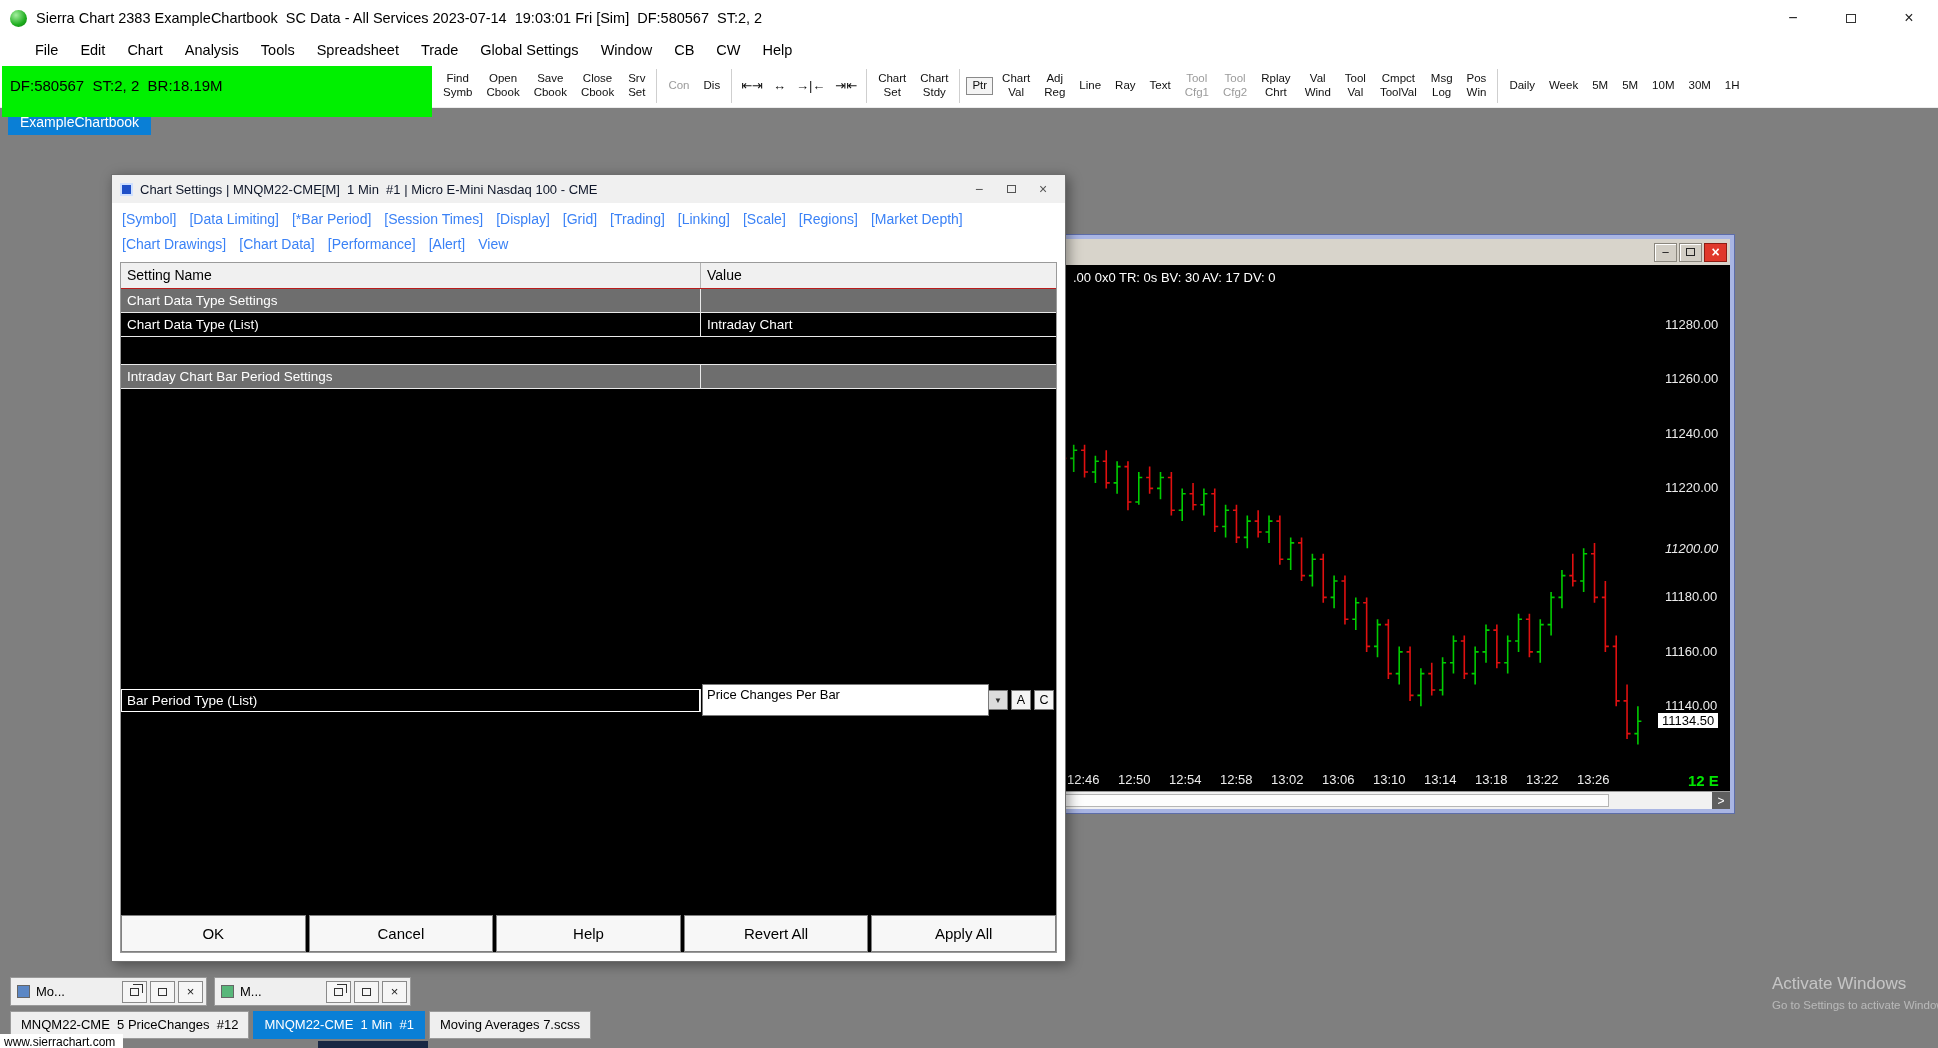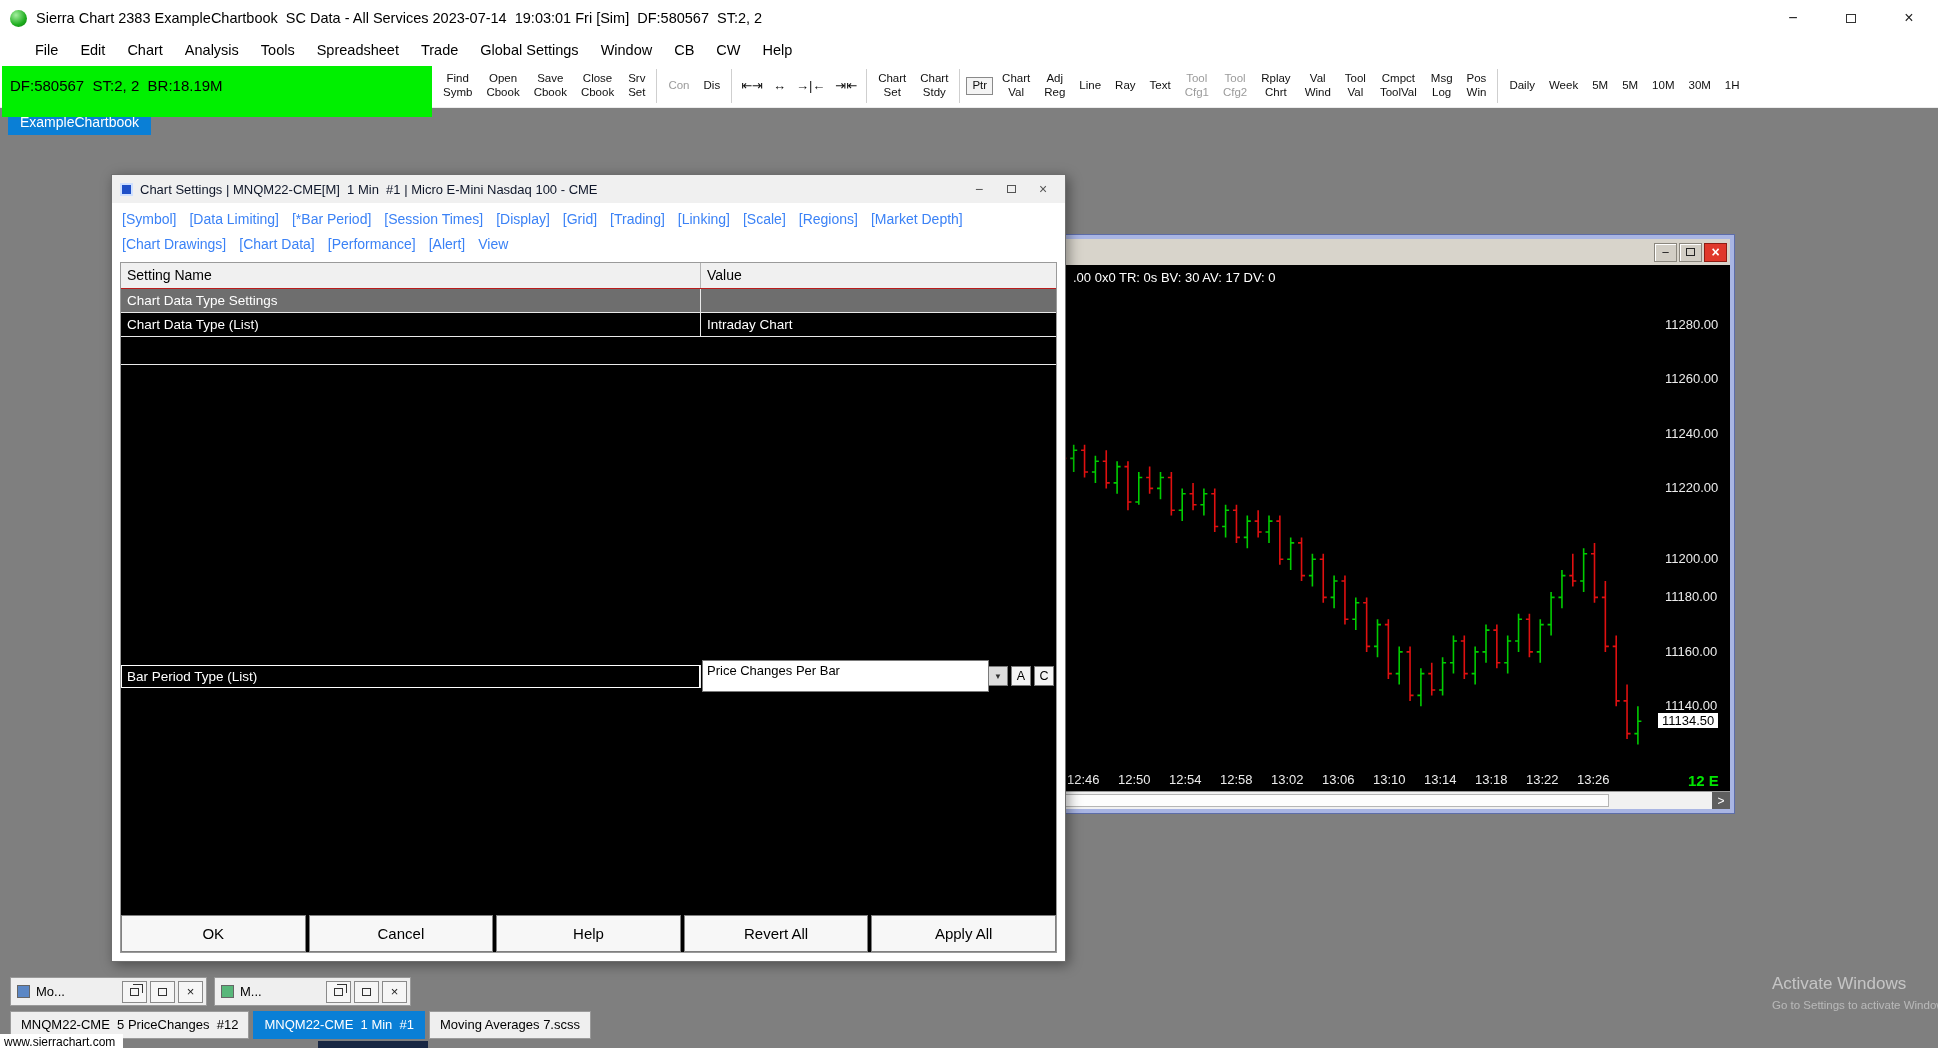--- a/index.html
+++ b/index.html
@@ -264,21 +264,21 @@
           <path d="M572.1999999999999 370.5 L572.1999999999999 441.3 M568.6999999999999 381.4 L572.1999999999999 381.4 M572.1999999999999 435.9 L575.6999999999999 435.9" stroke="#e01010" stroke-width="1.6" fill="none"></path>
           <path d="M583.05 419.5 L583.05 474.0 M579.55 435.9 L583.05 435.9 M583.05 468.6 L586.55 468.6" stroke="#e01010" stroke-width="1.6" fill="none"></path>
           <path d="M593.9 441.3 L593.9 479.5 M590.4 468.6 L593.9 468.6 M593.9 456.3 L597.4 456.3" stroke="#00cc00" stroke-width="1.6" fill="none"></path>
         </svg>
       <div id="price-scale">
         <div id="last-price" style="top: 448.3px;">11134.50</div>
       <div class="pl" style="top: 51.9px;">11280.00</div>
           <div class="pl" style="top: 106.4px;">11260.00</div>
           <div class="pl" style="top: 160.9px;">11240.00</div>
           <div class="pl" style="top: 215.4px;">11220.00</div>
-          <div class="pl" style="top: 286px;">11200.00</div>
+          <div class="pl" style="top: 276px; font-style: italic;">11200.00</div>
           <div class="pl" style="top: 324.4px;">11180.00</div>
           <div class="pl" style="top: 378.9px;">11160.00</div>
           <div class="pl" style="top: 433.3px;">11140.00</div>
         </div>
       <div id="time-axis">
         <span id="session-badge">12 E</span>
       <span class="tl" style="left: 23px;">12:46</span>
           <span class="tl" style="left: 74px;">12:50</span>
           <span class="tl" style="left: 125px;">12:54</span>
           <span class="tl" style="left: 176px;">12:58</span>
@@ -317,20 +317,24 @@
       <div id="tbl-body">
           <div class="row section">
             <div class="c1">Chart Data Type Settings</div>
             <div class="c2"></div>
           </div>
           <div class="row setting">
             <div class="c1">Chart Data Type (List)</div>
             <div class="c2">Intraday Chart</div>
           </div>
           <div class="row spacer"></div>
+          <div class="row section">
+            <div class="c1">Intraday Chart Bar Period Settings</div>
+            <div class="c2"></div>
+          </div>
           <div class="row combo focused combo-row">
             <div class="c1">Bar Period Type (List)</div>
             <div class="c2"><div class="combo"><div class="combo-field">Price Changes Per Bar</div><div class="combo-drop">▼</div><div class="combo-btn">A</div><div class="combo-btn">C</div></div></div>
           </div>
         </div>
       <div class="dlg-buttons" id="dlg-buttons">
           <div class="dlg-btn">OK</div>
           <div class="dlg-btn">Cancel</div>
           <div class="dlg-btn">Help</div>
           <div class="dlg-btn">Revert All</div>

